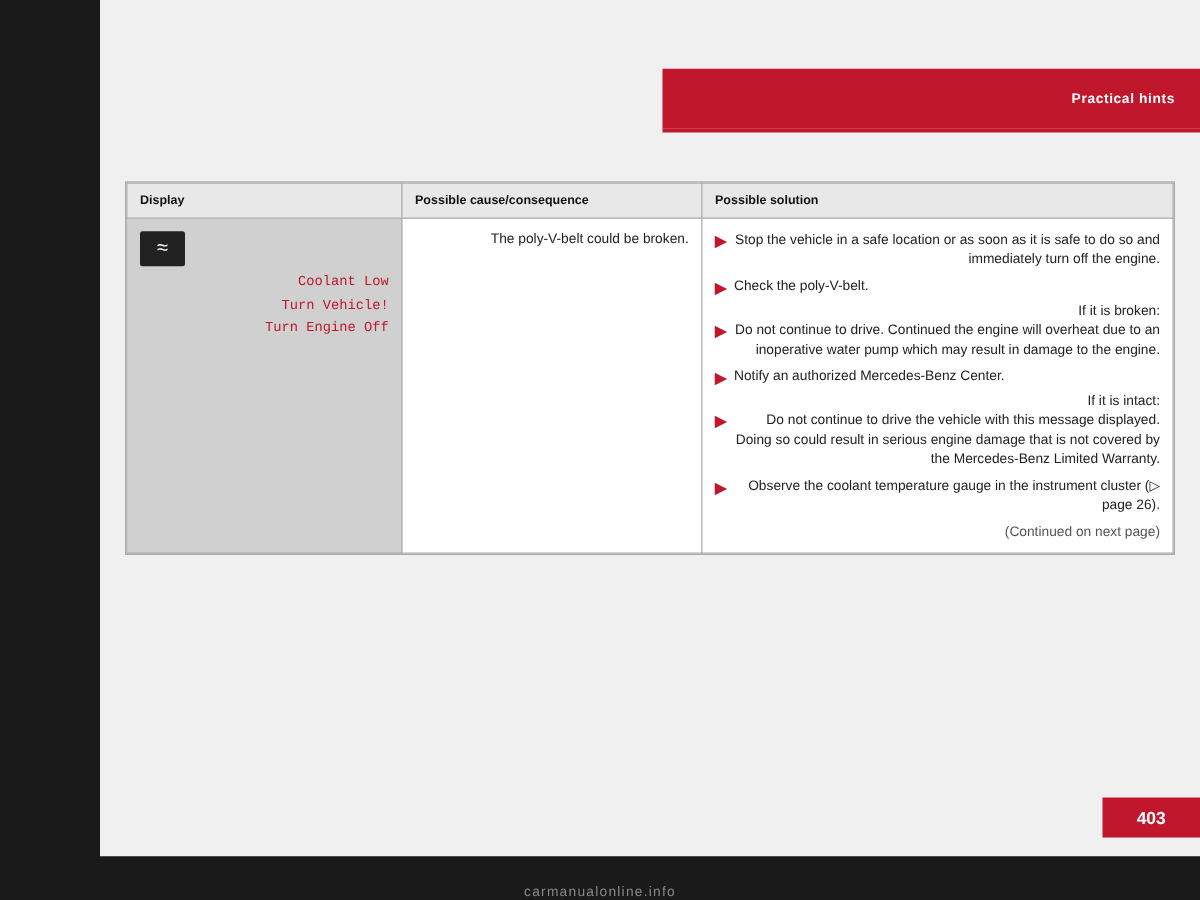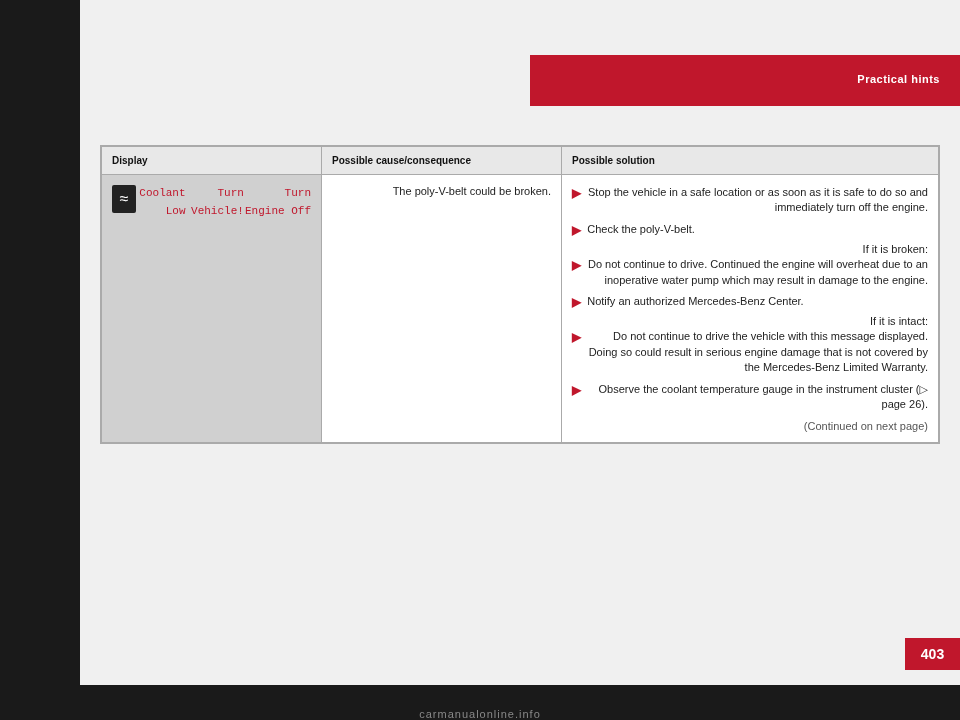--- a/index.html
+++ b/index.html
@@ -126,21 +126,21 @@
     .display-text {
       color: #c0172c;
       font-family: 'Courier New', monospace;
       font-size: 11px;
       line-height: 1.6;
       display: block;
     }
 
     .display-inner {
       display: flex;
-      flex-direction: row;
+      flex-direction: column;
       gap: 1px;
     }
 
     
     .bullet-item {
       display: flex;
       align-items: flex-start;
       margin-bottom: 6px;
     }
 
@@ -170,21 +170,21 @@
       font-size: 11px;
       color: #555;
       margin-top: 8px;
     }
 
     
     .page-number {
       position: absolute;
       bottom: 50px;
       right: 0;
-      width: 55px;
+      width: 78px;
       height: 32px;
       background: #c0172c;
       display: flex;
       align-items: center;
       justify-content: center;
       color: white;
       font-size: 14px;
       font-weight: bold;
     }
 

